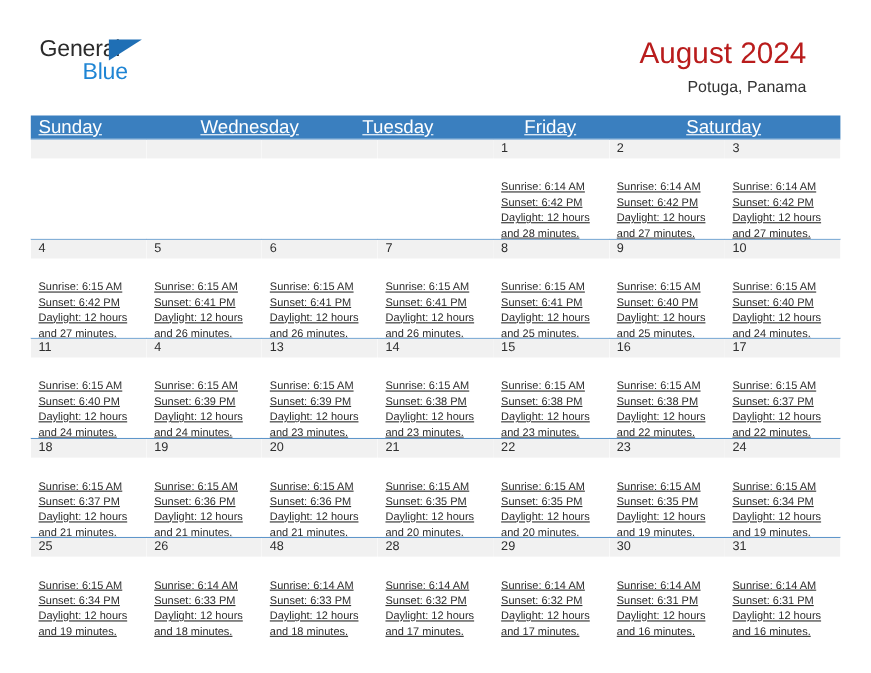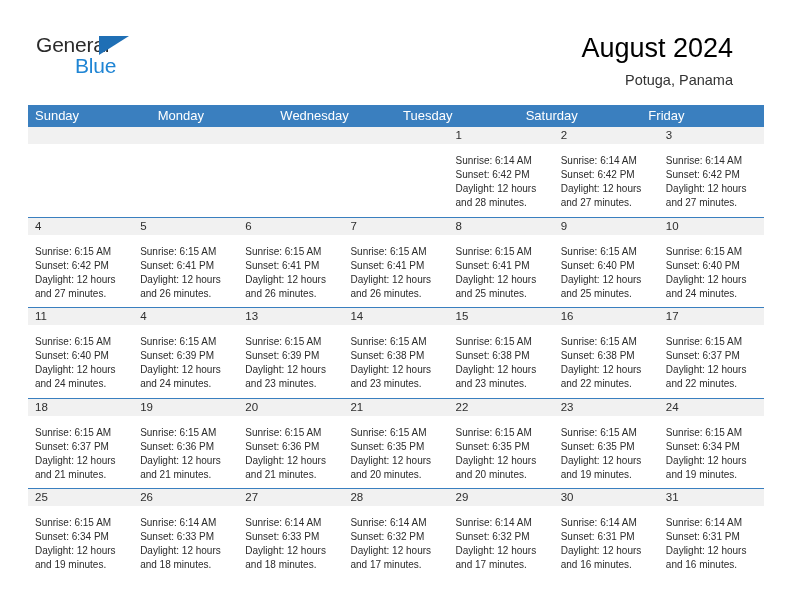--- a/index.html
+++ b/index.html
@@ -56,21 +56,21 @@
     color: #1f85d4;
     letter-spacing: -0.2px;
     line-height: 1;
     margin-left: 12px;
   }
   .title {
     position: absolute;
     right: 35px;
     top: 33px;
     font-size: 27px;
-    color: #000000;
+    color: #b91c1c;
     text-align: right;
     line-height: 1.15;
     white-space: nowrap;
   }
   .subtitle {
     position: absolute;
     right: 35px;
     top: 72px;
     font-size: 14.5px;
     color: #333333;
@@ -86,25 +86,26 @@
     width: 736px;
   }
   .dow-row {
     display: flex;
     background: #3a7fbf;
     height: 21px;
   }
   .dow {
     flex: 1 1 0;
     color: #ffffff;
-    font-size: 13px;
+    font-size: 17px;
     line-height: 21px;
     padding-left: 7px;
     white-space: nowrap;
     overflow: hidden;
+    text-decoration: underline;
   }
   .week {
     display: flex;
     border-top: 1.6px solid #3a7fbf;
     height: 90.5px;
   }
   .cell {
     flex: 1 1 0;
     position: relative;
     overflow: hidden;
@@ -114,24 +115,25 @@
     display: block;
     background: #f1f1f1;
     height: 17px;
     font-size: 11.5px;
     color: #2e2e2e;
     line-height: 17px;
     padding-left: 7px;
   }
   .cell.empty .daynum { color: transparent; }
   .cell .info {
-    padding: 10px 7px 0 7px;
+    padding: 20px 7px 0 7px;
     font-size: 10px;
     line-height: 14.1px;
     color: #2b2b2b;
+    text-decoration: underline;
   }
   .cell .info div { white-space: nowrap; }
 </style>
 </head>
 <body>
 
 <div class="page">
 
   <div class="top">
 
@@ -141,25 +143,24 @@
       <span class="logo-blue">Blue</span>
     </div>
 
     <div class="title">August 2024</div>
     <div class="subtitle">Potuga, Panama</div>
   </div>
 
   <div class="cal">
     <div class="dow-row">
       <div class="dow">Sunday</div>
-      <div class="dow">Monday</div>
       <div class="dow">Wednesday</div>
       <div class="dow">Tuesday</div>
+      <div class="dow">Friday</div>
       <div class="dow">Saturday</div>
-      <div class="dow">Friday</div>
     </div>
     <div id="weeks-container">
         <div class="week">
           <div class="cell empty">
             <span class="daynum"></span>
             <div class="info">
               <div></div>
               <div></div>
               <div></div>
               <div></div>
@@ -428,21 +429,21 @@
           <div class="cell">
             <span class="daynum">26</span>
             <div class="info">
               <div>Sunrise: 6:14 AM</div>
               <div>Sunset: 6:33 PM</div>
               <div>Daylight: 12 hours</div>
               <div>and 18 minutes.</div>
             </div>
           </div>
           <div class="cell">
-            <span class="daynum">27</span>
+            <span class="daynum">48</span>
             <div class="info">
               <div>Sunrise: 6:14 AM</div>
               <div>Sunset: 6:33 PM</div>
               <div>Daylight: 12 hours</div>
               <div>and 18 minutes.</div>
             </div>
           </div>
           <div class="cell">
             <span class="daynum">28</span>
             <div class="info">

